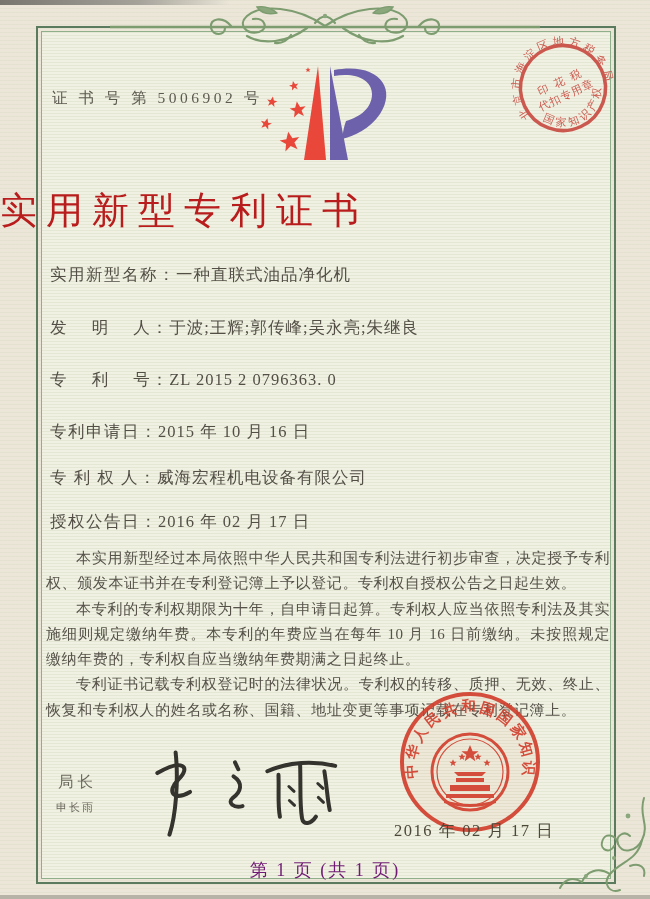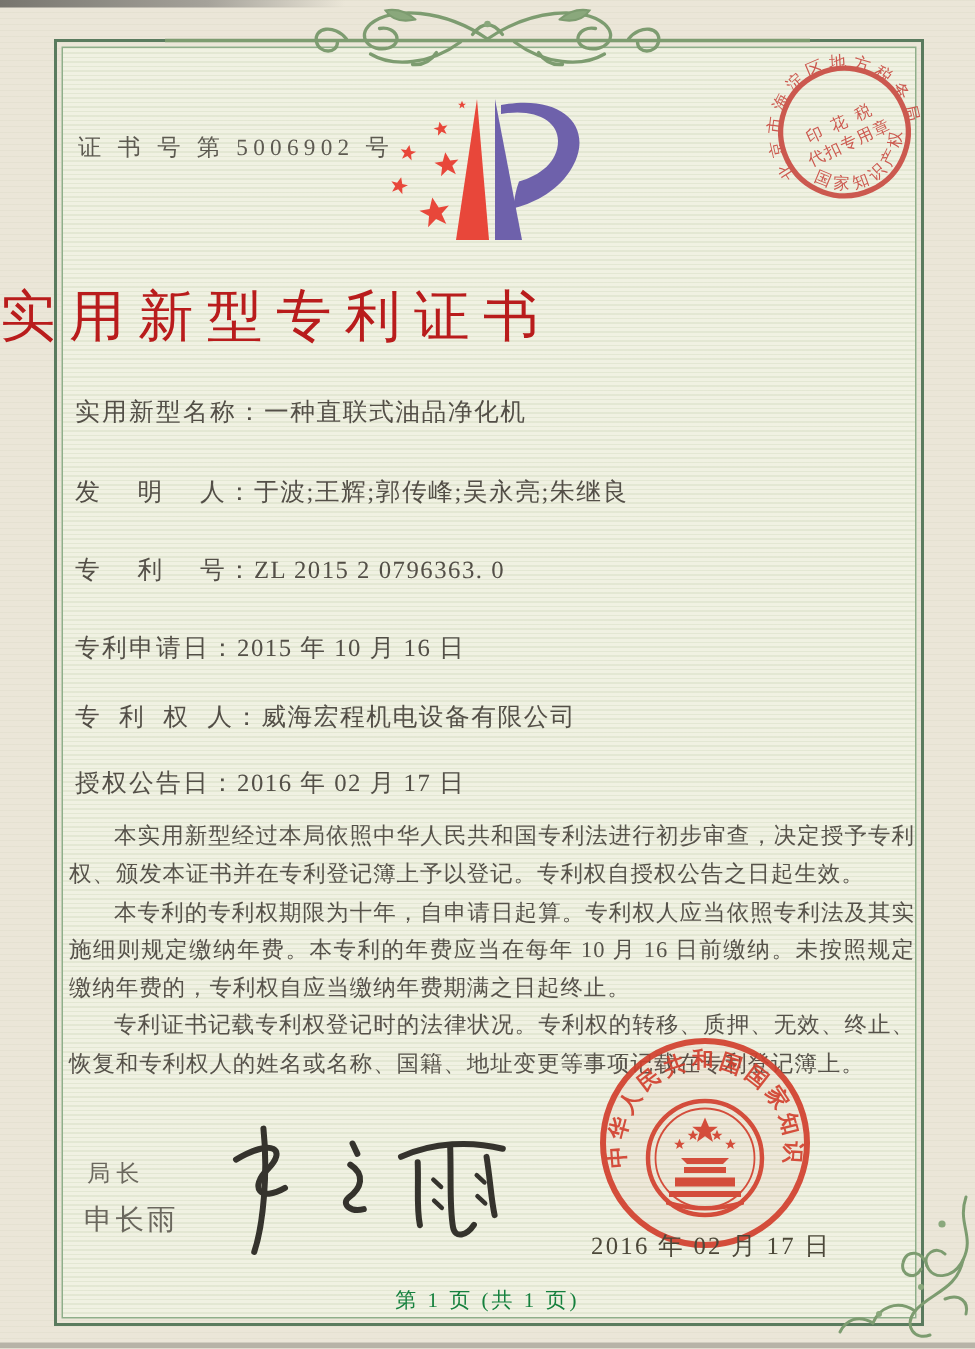--- a/index.html
+++ b/index.html
@@ -34,38 +34,38 @@
   .tax-stamp{position:absolute;left:506px;top:30px;width:114px;height:116px;opacity:.88;}
 
   .logo{position:absolute;left:256px;top:60px;width:142px;height:108px;}
 
   .title{position:absolute;left:0;top:186px;width:100%;text-align:left;
     font-size:37px;font-weight:400;letter-spacing:9px;color:#b91c1c;}
 
   .fields{position:absolute;left:50px;top:264px;width:556px;font-size:16.5px;color:#534f47;}
   .field-row{position:absolute;left:0;white-space:nowrap;letter-spacing:1.5px;}
   .field-row .val{letter-spacing:1px;margin-top:14px;}
-  .fr0{top:0px;} .fr1{top:53px;} .fr2{top:105px;} .fr3{top:157px;} .fr4{top:203px;font-family:Liberation Mono, monospace;} .fr5{top:247px;}
+  .fr0{top:0px;} .fr1{top:53px;} .fr2{top:105px;} .fr3{top:157px;} .fr4{top:203px;} .fr5{top:247px;}
 
   .paras{position:absolute;left:46px;top:546px;width:564px;
     font-size:15px;line-height:25.3px;letter-spacing:0.6px;
     text-align:justify;color:#56524a;}
   .paras p{margin:0;text-indent:2em;}
 
   .director-title{position:absolute;left:58px;top:772px;font-size:15.5px;letter-spacing:4px;color:#6b685e;
     font-family:Liberation Sans, sans-serif;}
-  .director-name{position:absolute;left:56px;top:800px;font-size:19px;letter-spacing:2px;color:#6b685e;
+  .director-name{position:absolute;left:56px;top:800px;font-size:11px;letter-spacing:2px;color:#6b685e;
     font-family:"Liberation Sans","DejaVu Sans",sans-serif;}
   .signature{position:absolute;left:128px;top:738px;width:235px;height:105px;transform:rotate(-2deg);}
 
   .seal{position:absolute;left:388px;top:680px;width:164px;height:164px;opacity:.92;}
   .seal-date{position:absolute;left:394px;top:820px;font-size:16.5px;letter-spacing:1.5px;color:#4c4839;white-space:nowrap;}
 
   .footer{position:absolute;left:0;top:858px;width:100%;text-align:center;
-    font-size:14px;letter-spacing:2px;color:#15803d;}
+    font-size:18px;letter-spacing:2px;color:#701a75;}
 </style>
 </head>
 <body>
 
 <div class="photo-edge-top"></div>
 <div class="photo-edge-bottom"></div>
 
 <div class="frame-outer">
   <div class="frame-inner"></div>
 </div>

